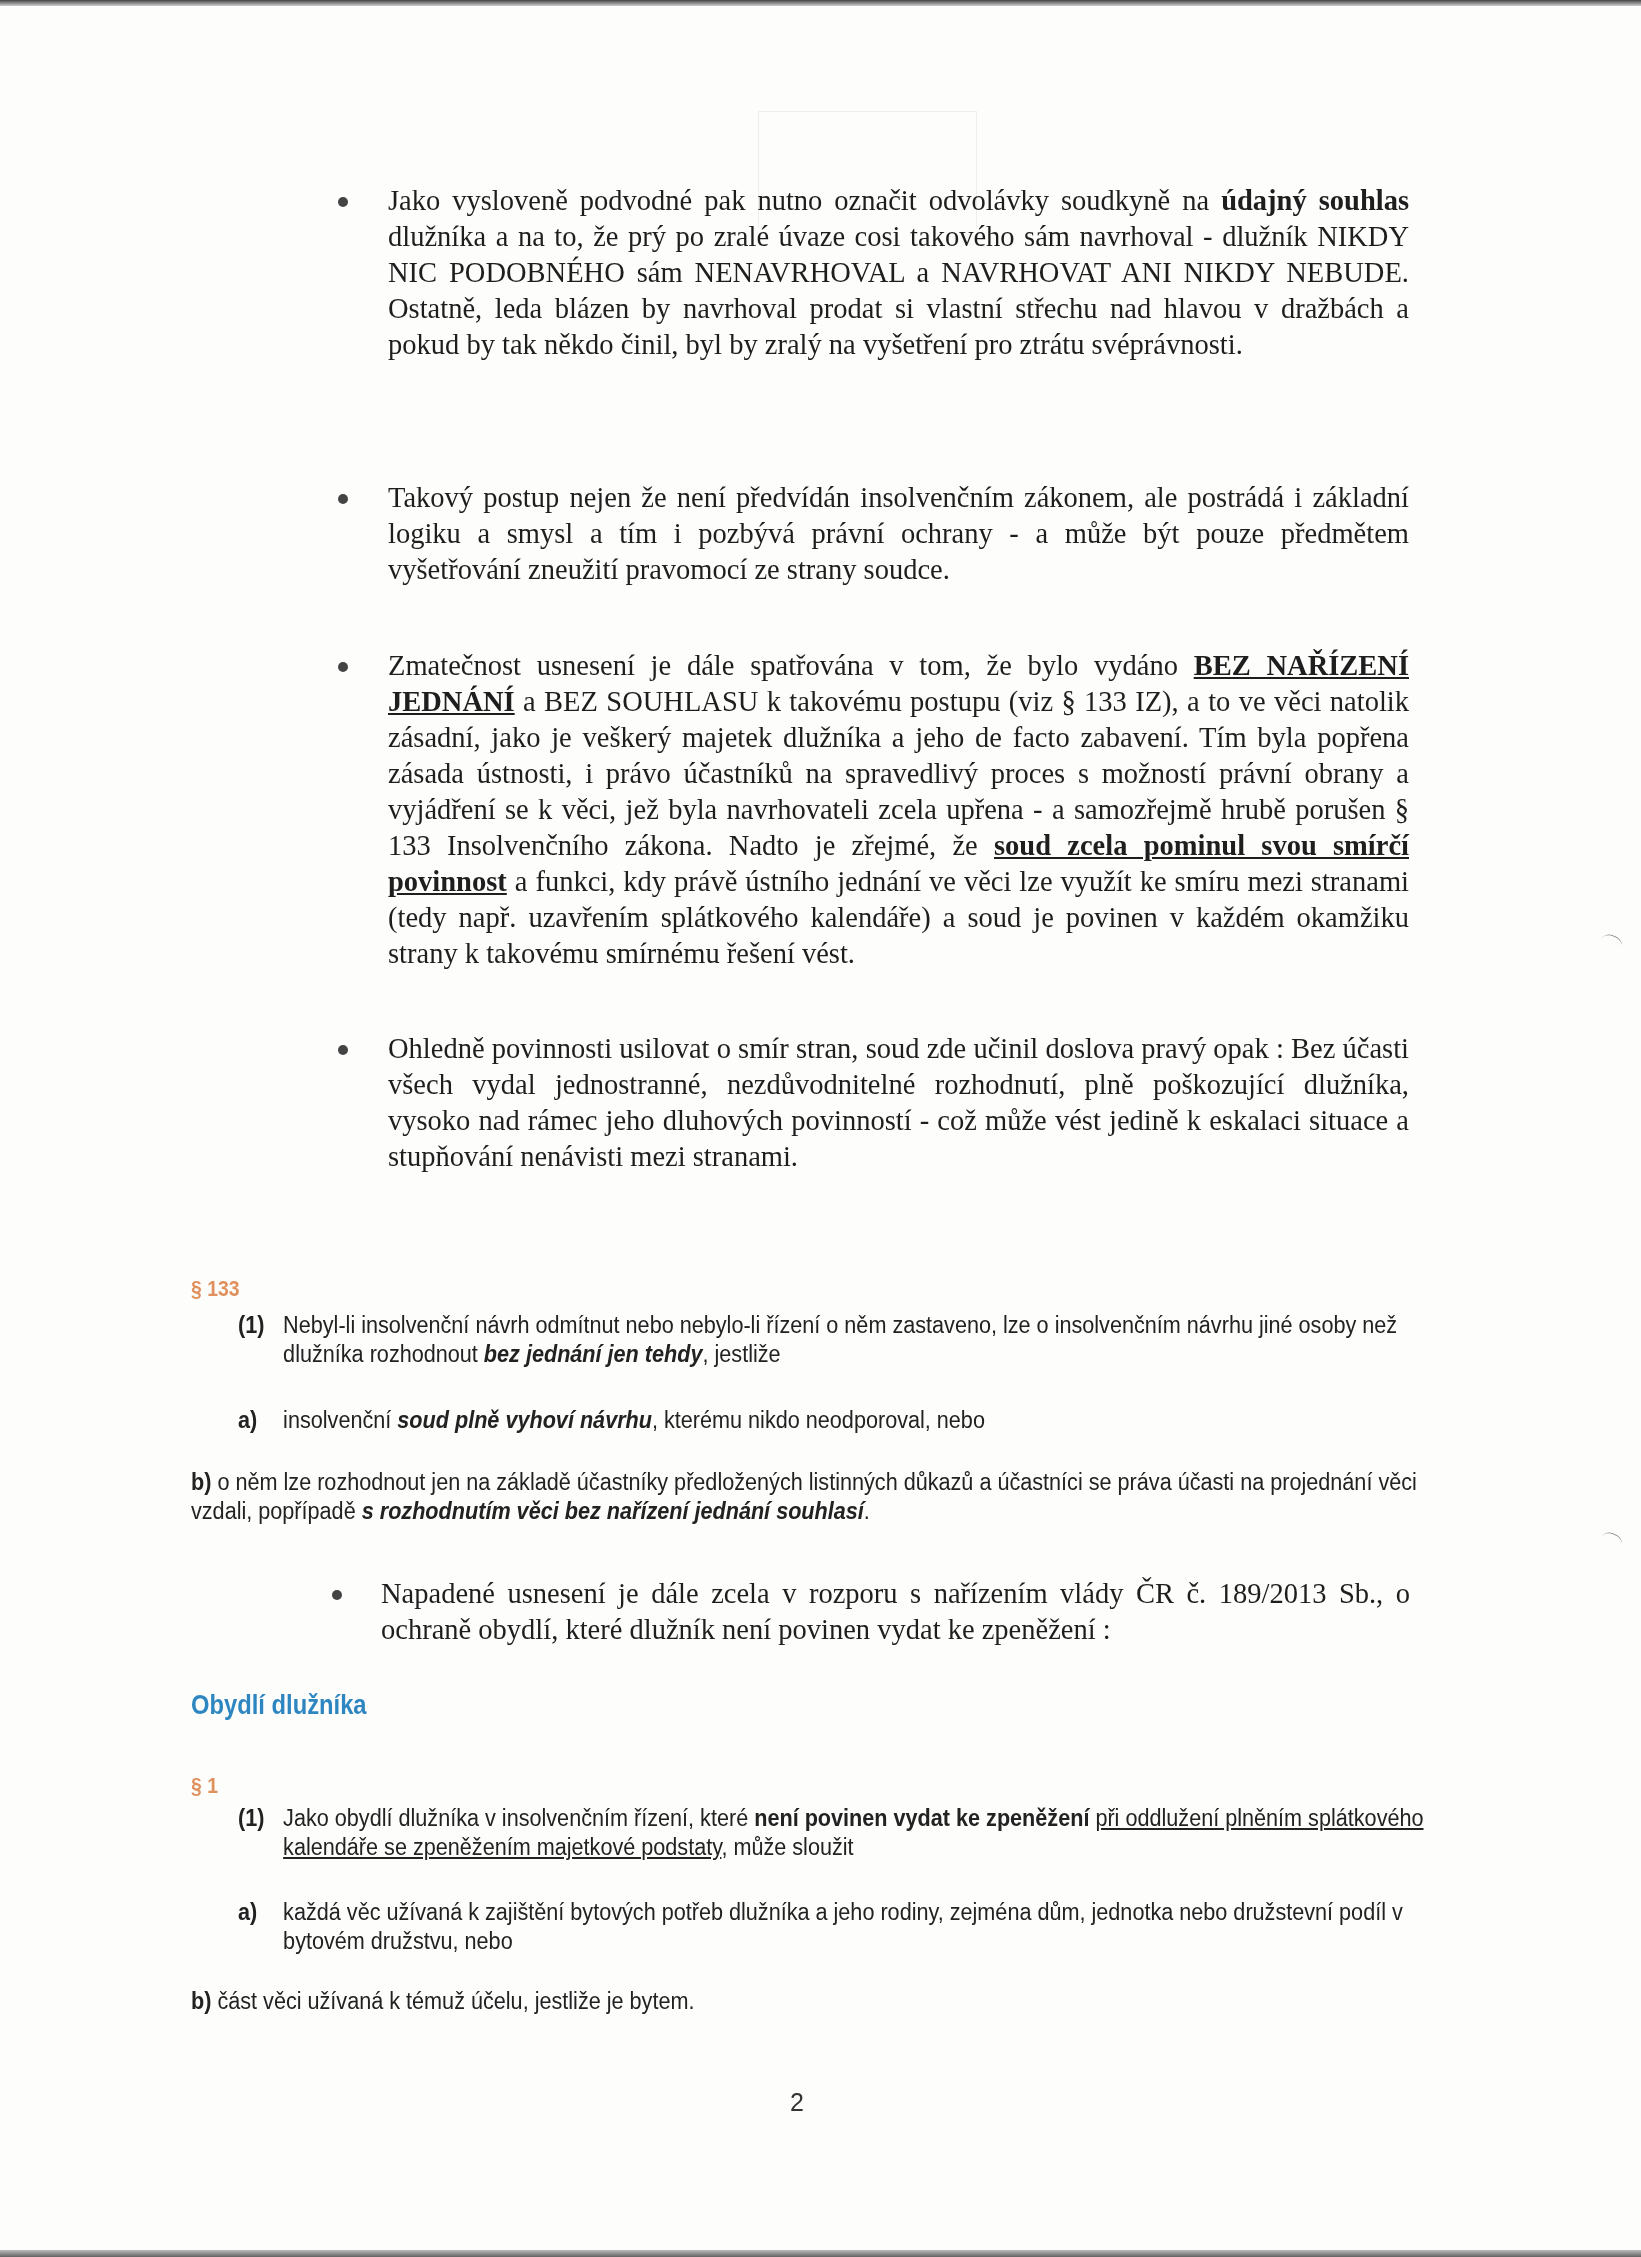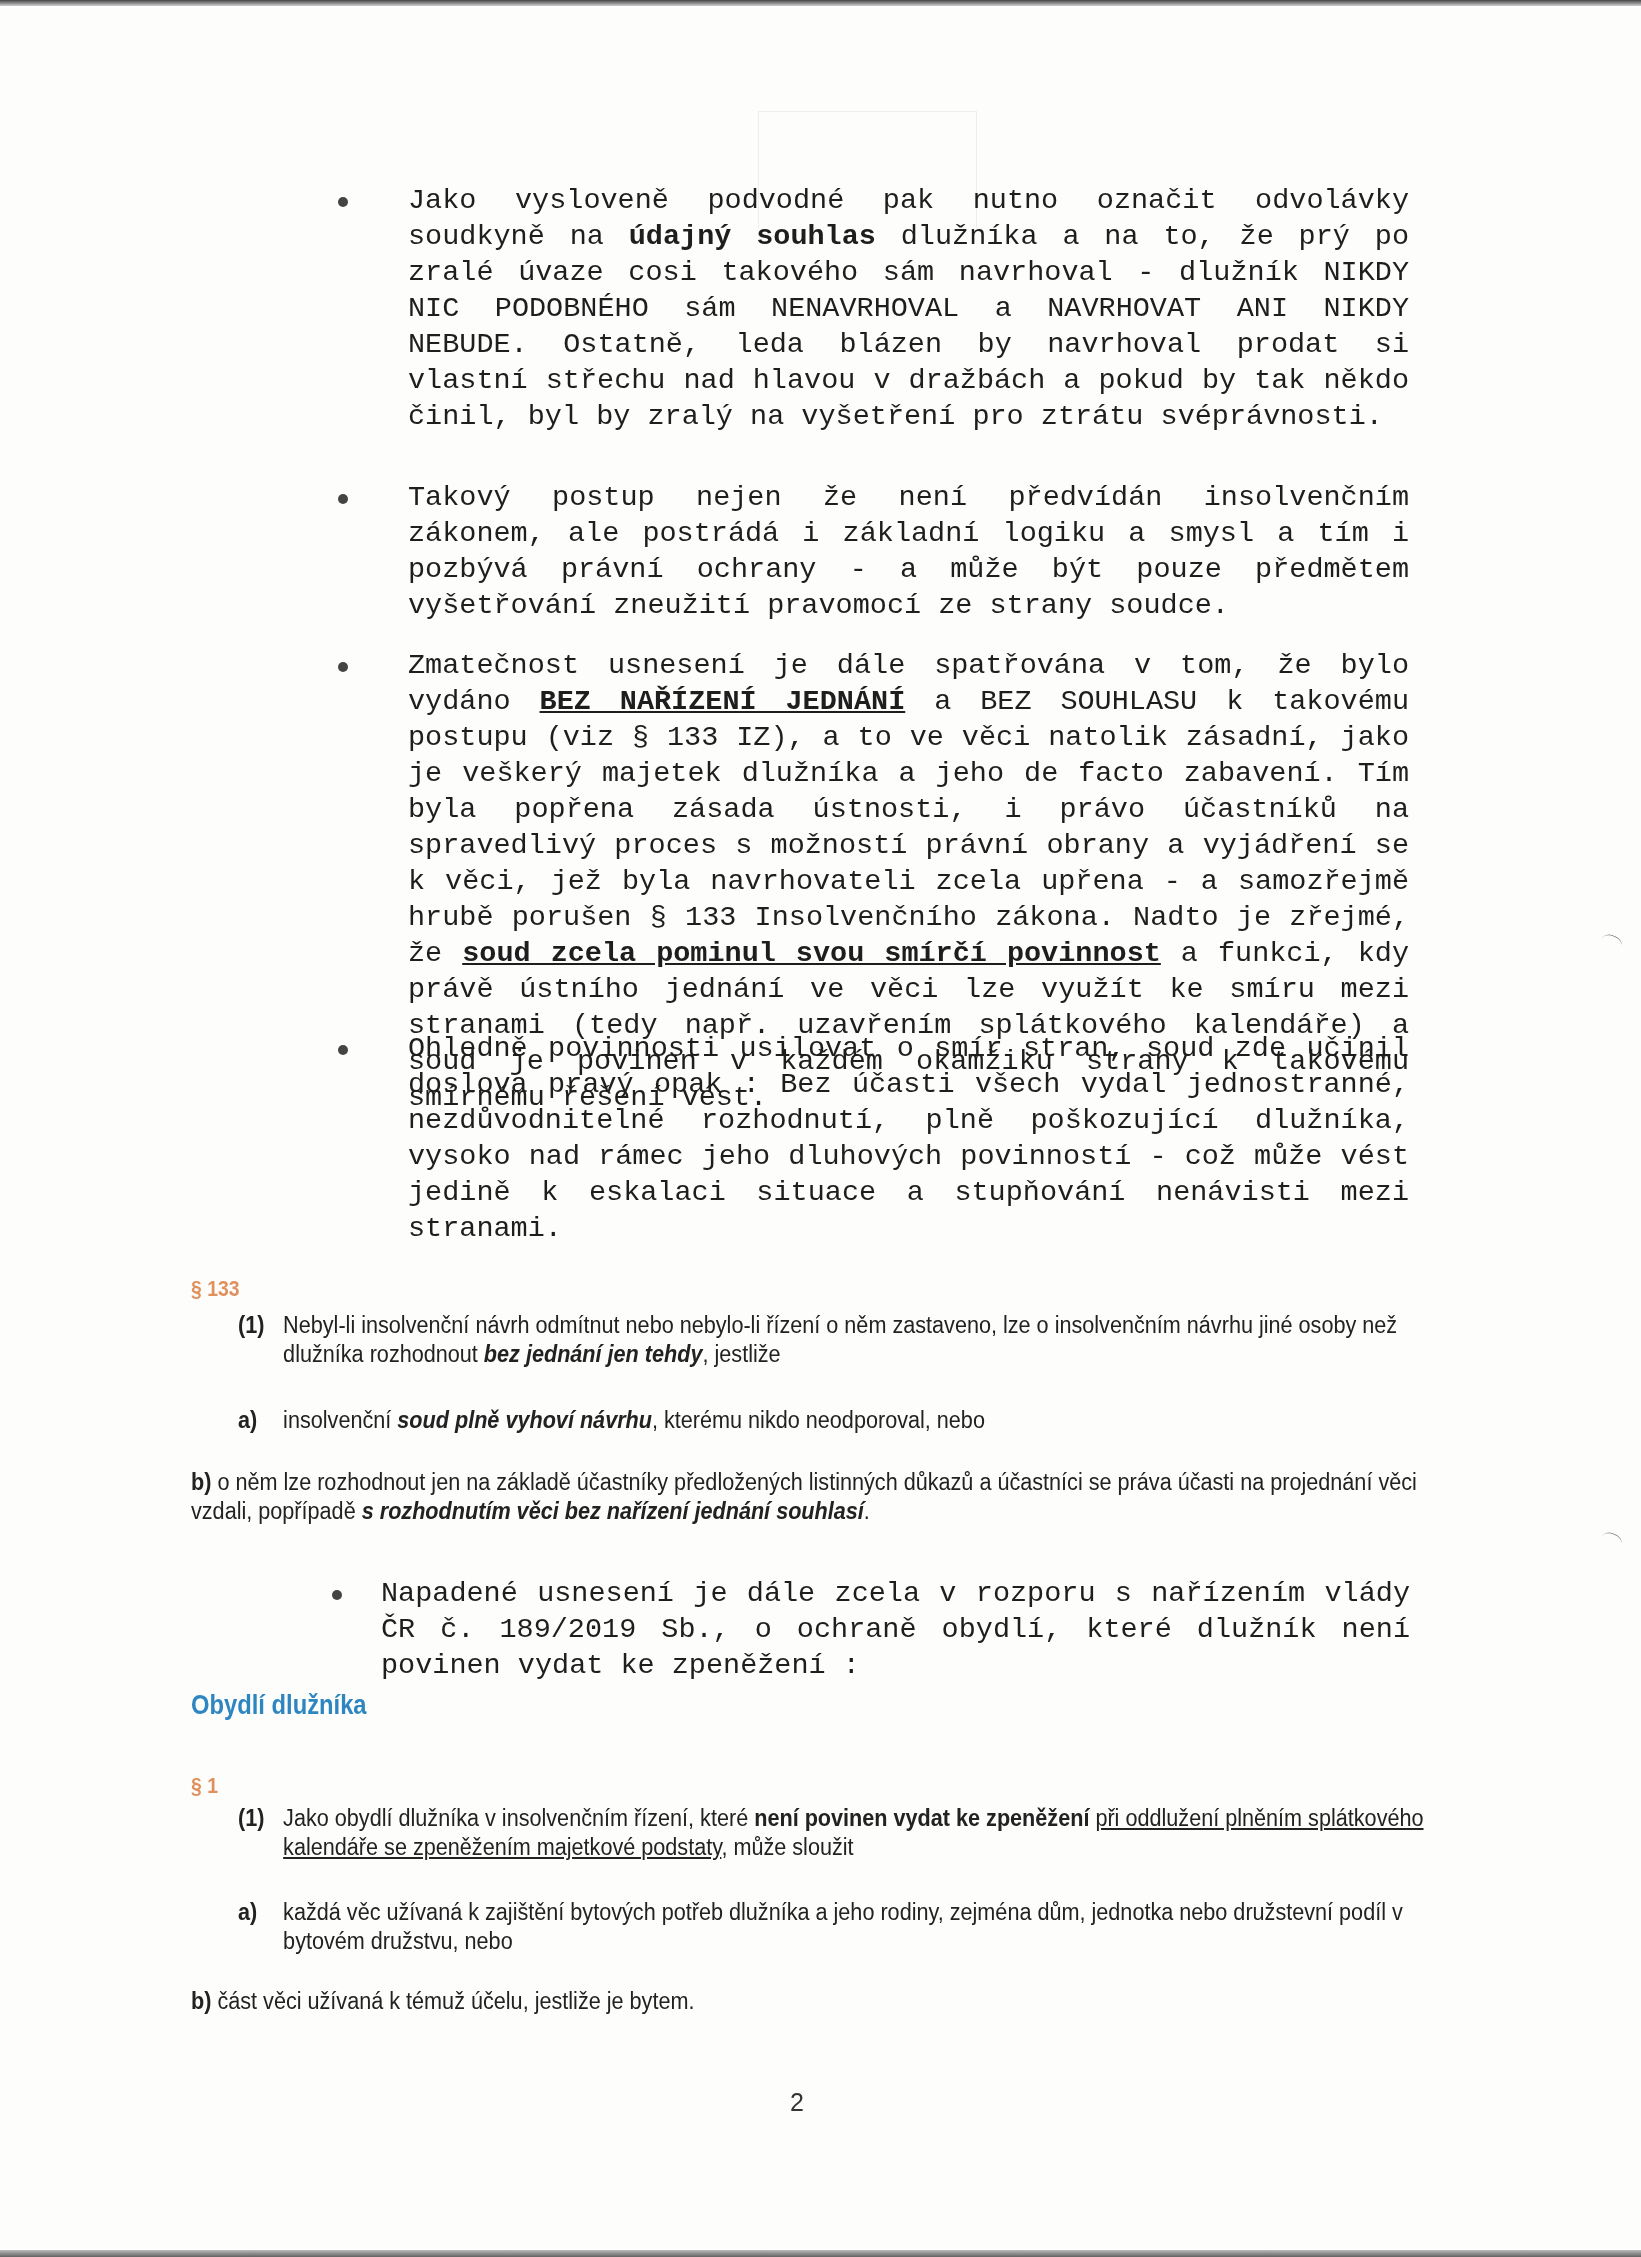--- a/index.html
+++ b/index.html
@@ -23,21 +23,21 @@
     font-family: "Liberation Serif", "DejaVu Serif", serif;
     font-size: 28.5px; line-height: 36px; color: #1e1e1e;
   }
   .bullet {
     position: absolute; left: 352px; width: 1057px;
   }
   .bullet-dot {
     position: absolute; left: -14.5px; top: 13.5px; width: 10.6px; height: 10.6px;
     border-radius: 50%; background: #444;
   }
-  .bullet p { margin: 0 0 0 56px; text-align: justify; font-family: Liberation Mono, monospace; }
+  .bullet p { margin: 0 0 0 36px; text-align: justify; }
   .bullet p.last-left { text-align-last: left; }
   .sans {
     font-family: "Liberation Sans", "DejaVu Sans", sans-serif;
     font-size: 23px; line-height: 29px; color: #222;
     transform: scaleX(0.94); transform-origin: left top;
   }
   .law-heading {
     position: absolute; font-family: "Liberation Sans", "DejaVu Sans", sans-serif;
     font-weight: bold; color: #e0905c; font-size: 22px;
     transform: scaleX(0.88); transform-origin: left top;
@@ -95,21 +95,21 @@
   <span class="para-label">a)</span>
   <span class="para-text" style="left:48px; width:1221px;"><span>insolvenční </span><span style="font-weight: bold; font-style: italic;">soud plně vyhoví návrhu</span><span>, kterému nikdo neodporoval, nebo</span></span>
 </div>
 
 <div class="law-block sans" style="left:191px; top:1468px; width:1318px; height:68px;">
   <span><b>b)</b><span><span> o něm lze rozhodnout jen na základě účastníky předložených listinných důkazů a účastníci se práva účasti na projednání věci vzdali, popřípadě </span><span style="font-weight: bold; font-style: italic;">s rozhodnutím věci bez nařízení jednání souhlasí</span><span>.</span></span></span>
 </div>
 
 <div class="bullet serif" style="top:1576px; left:346px; width:1064px;">
   <span class="bullet-dot"></span>
-  <p class="last-left" style="margin-left:35px;"><span>Napadené usnesení je dále zcela v rozporu s nařízením vlády ČR č. 189/2019 Sb., o ochraně obydlí, které dlužník není povinen vydat ke zpeněžení :</span></p>
+  <p class="last-left" style="margin-left:35px;"><span>Napadené usnesení je dále zcela v rozporu s nařízením vlády ČR č. 189/2013 Sb., o ochraně obydlí, které dlužník není povinen vydat ke zpeněžení :</span></p>
 </div>
 
 <div class="law-title" style="left:191px; top:1690px;">Obydlí dlužníka</div>
 
 <div class="law-heading" style="left:191px; top:1773px;">§ 1</div>
 
 <div class="law-block sans" style="left:238px; top:1804px; width:1270px; height:68px;">
   <span class="para-label">(1)</span>
   <span class="para-text" style="left:48px; width:1221px;"><span>Jako obydlí dlužníka v insolvenčním řízení, které </span><span style="font-weight: bold;">není povinen vydat ke zpeněžení</span><span> </span><span style="text-decoration: underline;">při oddlužení plněním splátkového kalendáře se zpeněžením majetkové podstaty</span><span>, může sloužit</span></span>
 </div>

